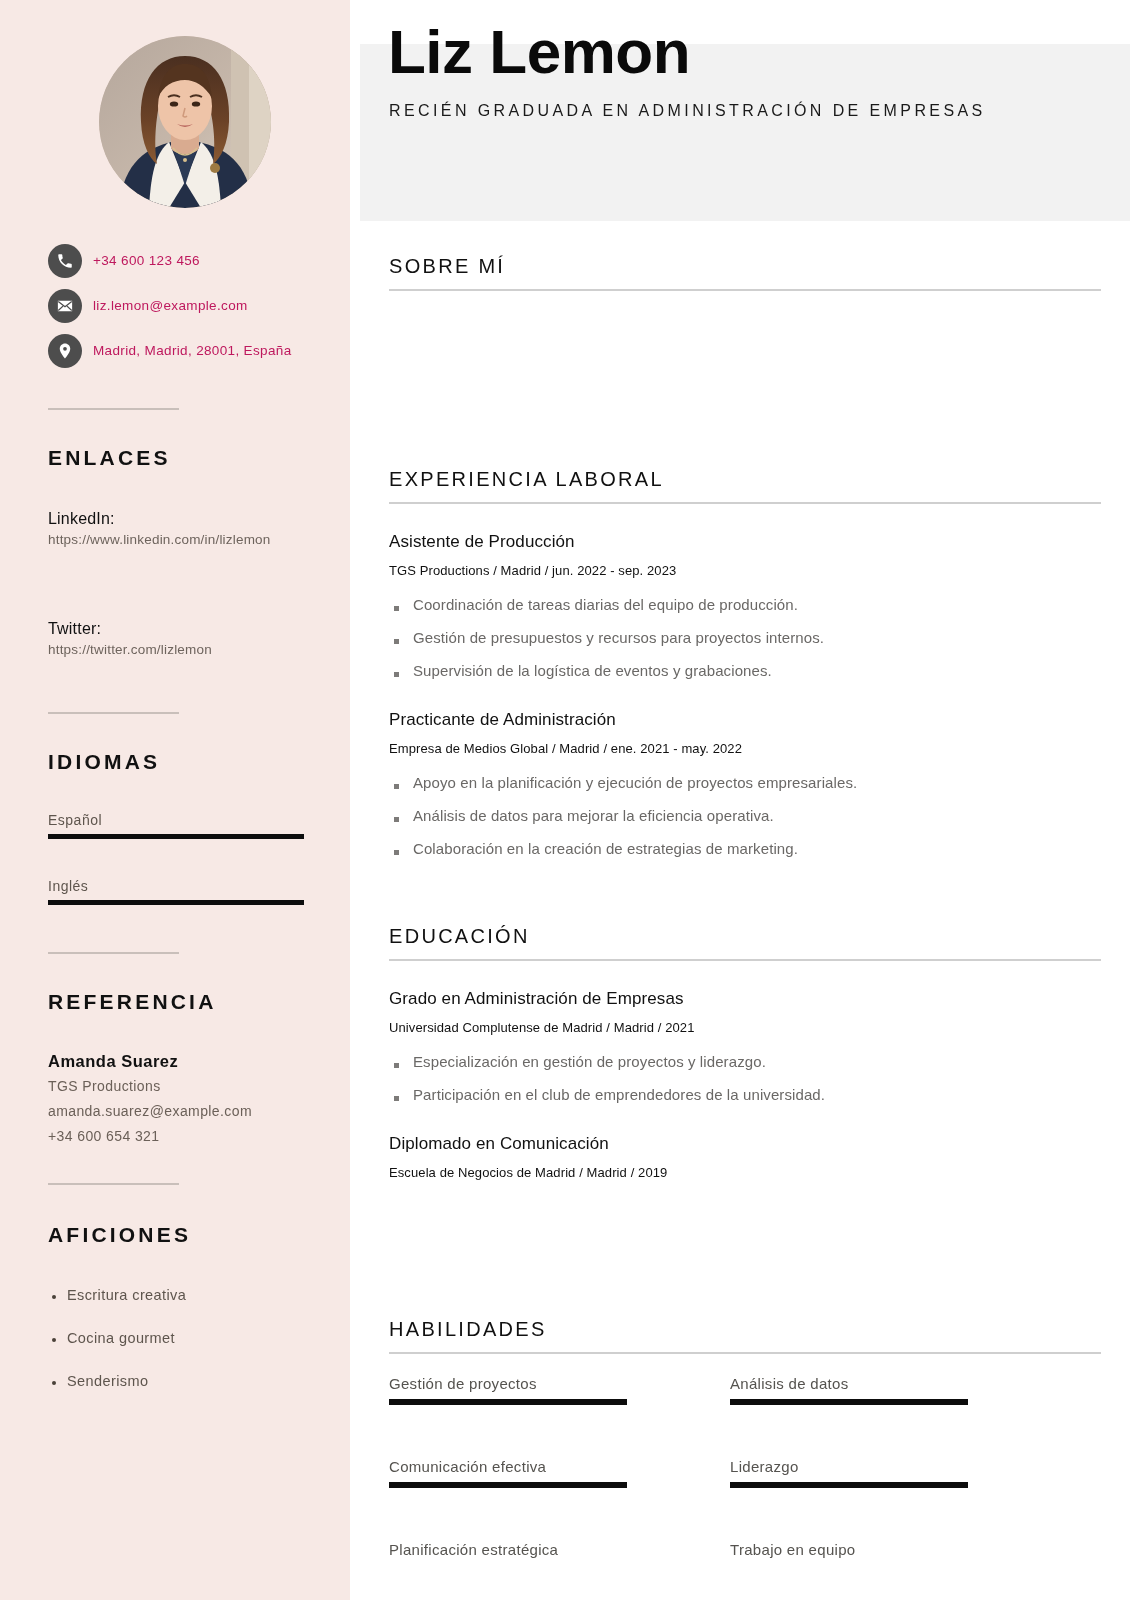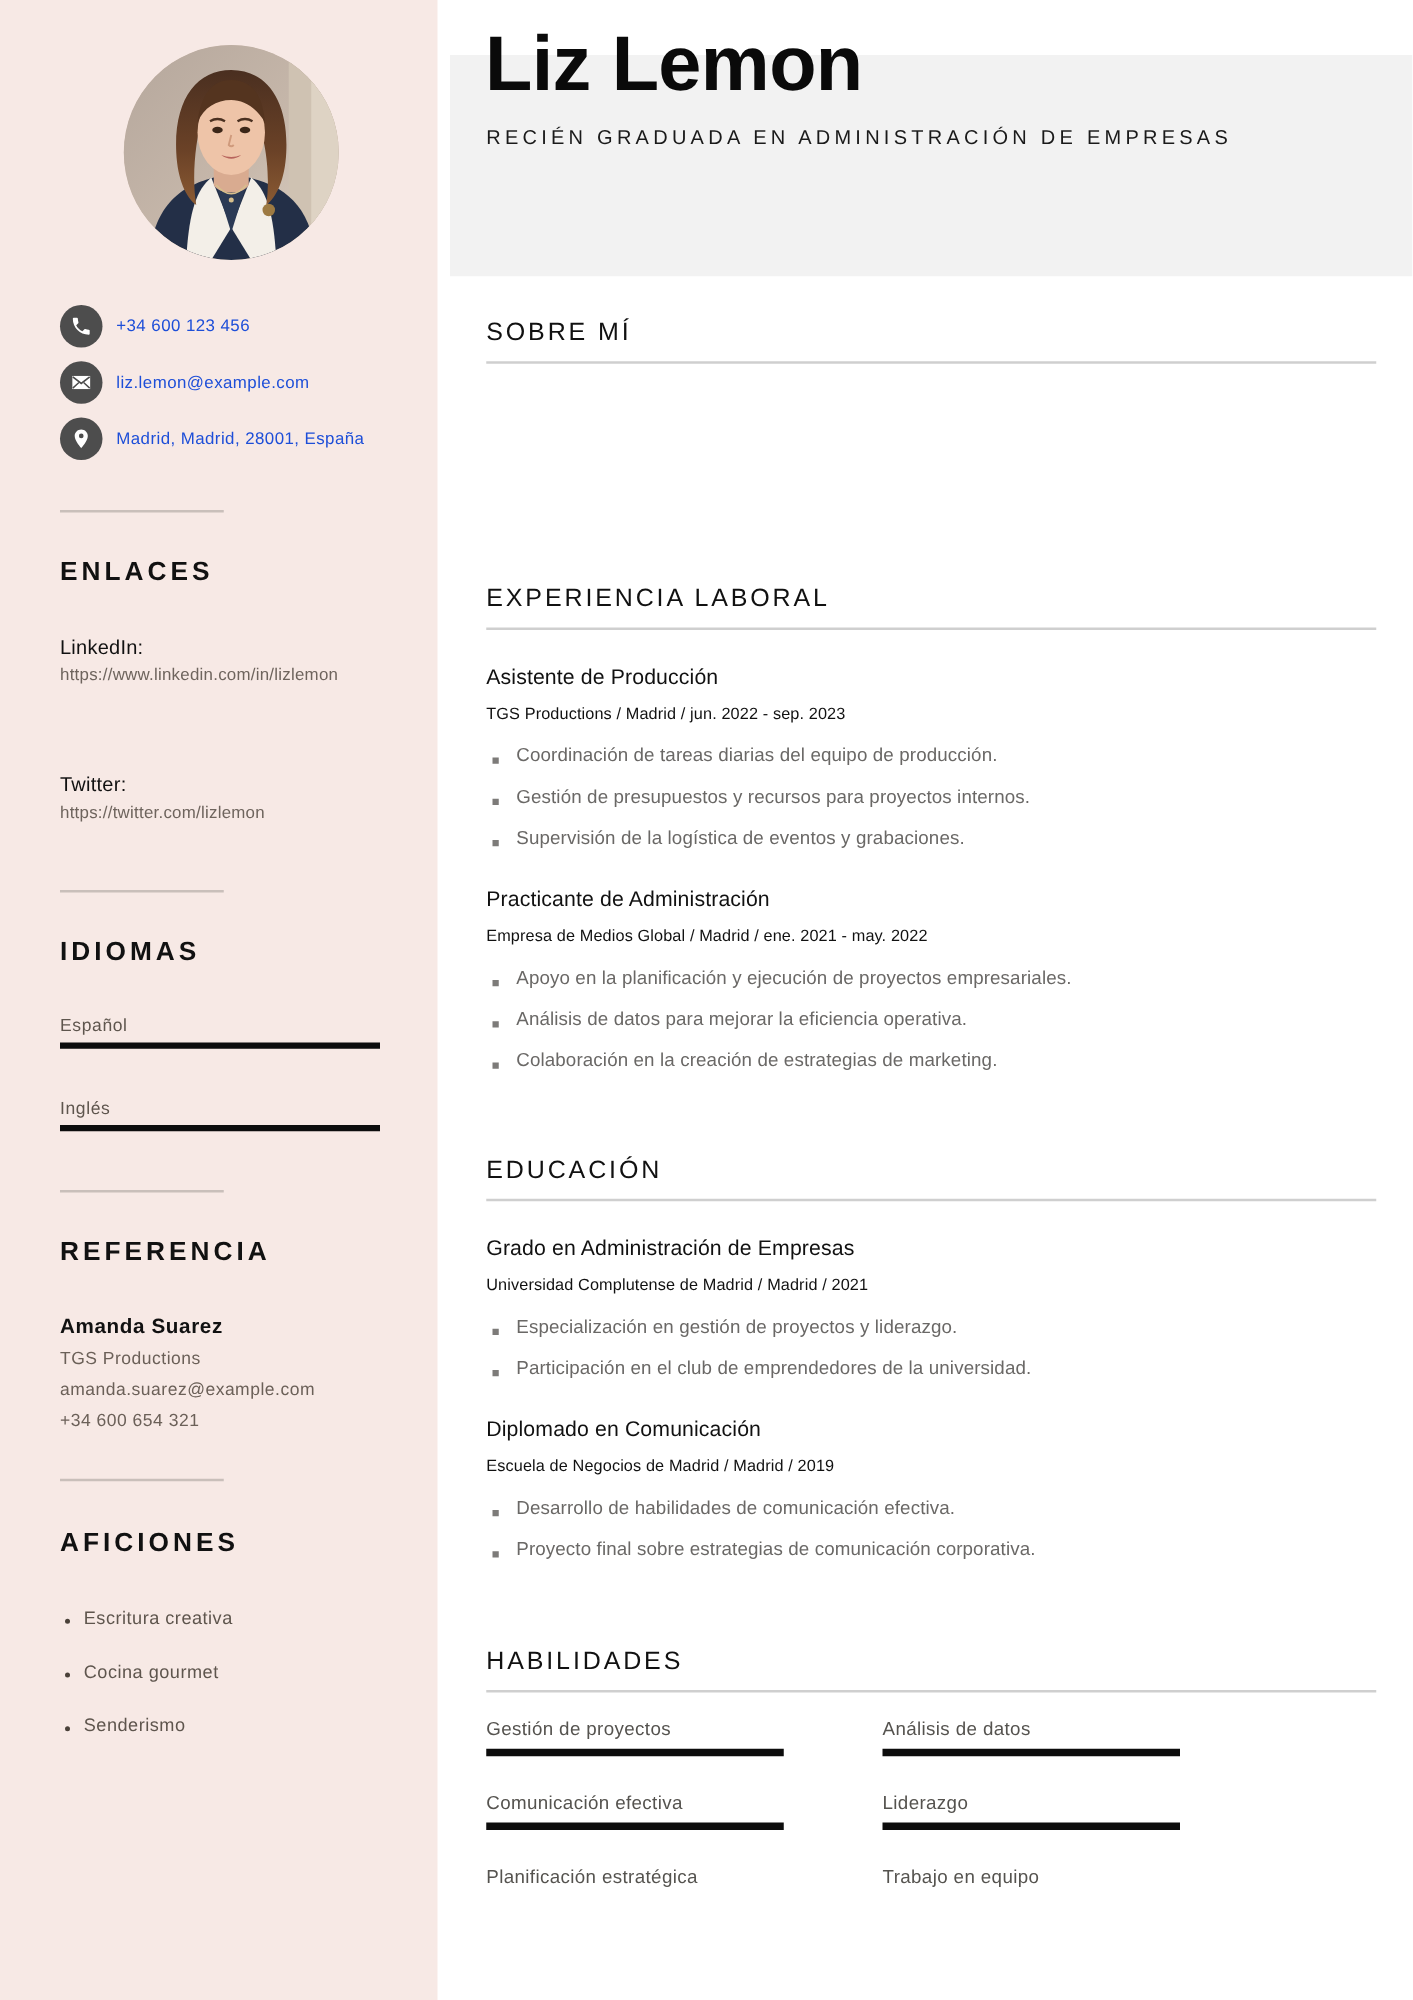--- a/index.html
+++ b/index.html
@@ -31,21 +31,21 @@
   .contact-row { display: flex; align-items: flex-start; margin-bottom: 11px; }
   .ic {
     flex: 0 0 auto;
     width: 34px; height: 34px; border-radius: 50%;
     background: #4d4d4d;
     display: flex; align-items: center; justify-content: center;
     margin-right: 11px;
   }
   .ic svg { display: block; }
   .contact-text {
-    font-size: 13.5px; color: #1d4ed8; line-height: 19px;
+    font-size: 13.5px; color: #be185d; line-height: 19px;
     padding-top: 7px; letter-spacing: 0.35px;
     font-family: "Liberation Sans", sans-serif;
   }
 
   .divider {
     position: absolute; left: 48px;
     width: 131px; height: 2px; background: #c9bfba;
   }
 
   .side-h {
@@ -135,21 +135,21 @@
     letter-spacing: 0.1px; margin-bottom: 11px;
   }
   .bsq {
     width: 5px; height: 5px; background: #7d7b79;
     margin: 8px 14px 0 5px; flex: 0 0 auto;
   }
 
   .skill-grid {
     margin-top: 21px;
     display: grid; grid-template-columns: 317px 1fr;
-    column-gap: 0px; row-gap: 0px;
+    column-gap: 0px; row-gap: 0px; gap: 24px;
   }
   .skill-cell { margin-bottom: 29px; }
   .skill-name {
     font-size: 15px; color: #55534f; letter-spacing: 0.3px;
     margin-bottom: 7px;
   }
   .skill-bar { width: 238px; height: 6px; background: #0d0d0d; }
   .skill-bar.empty { background: transparent; height: 6px; }
 </style>
 </head>
@@ -359,30 +359,20 @@
           <div class="bitem">
               <span class="bsq"></span>
               <span>Participación en el club de emprendedores de la universidad.</span>
             </div>
         </div>
       </div>
 
       <div class="entry">
         <div class="entry-title">Diplomado en Comunicación</div>
         <div class="entry-meta">Escuela de Negocios de Madrid / Madrid / 2019</div>
-        <div class="blist">
-          <div class="bitem">
-              <span class="bsq"></span>
-              <span>Desarrollo de habilidades de comunicación efectiva.</span>
-            </div>
-          <div class="bitem">
-              <span class="bsq"></span>
-              <span>Proyecto final sobre estrategias de comunicación corporativa.</span>
-            </div>
-        </div>
       </div>
     </section>
 
     <section class="sec" style="top:1318px">
       <div class="sec-h">HABILIDADES</div>
       <div class="sec-rule"></div>
       <div class="skill-grid">
         <div class="skill-cell">
           <div class="skill-name">Gestión de proyectos</div>
           <div class="skill-bar"></div>

